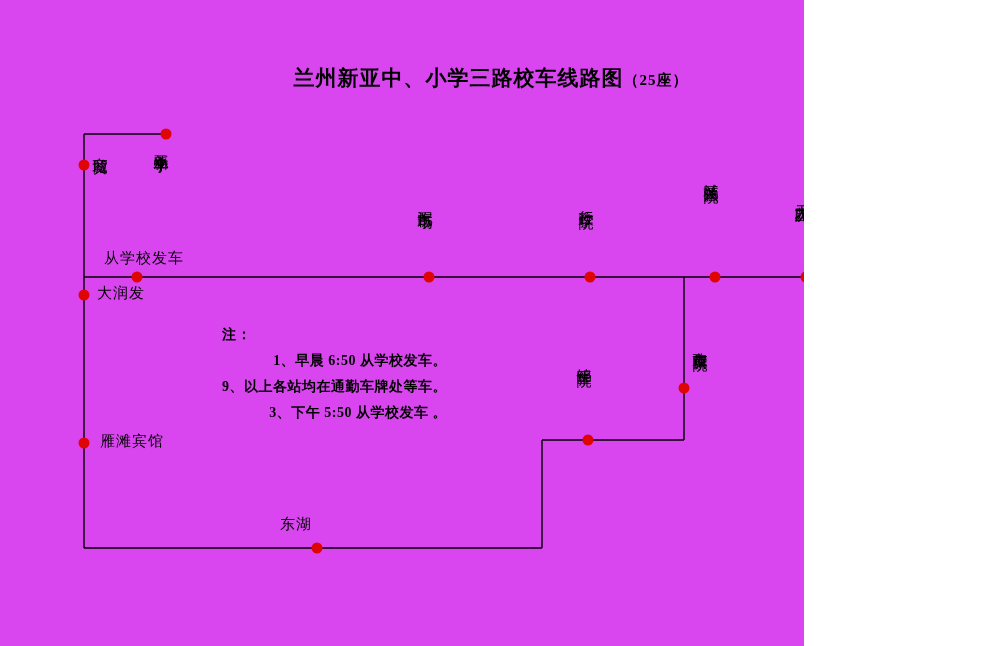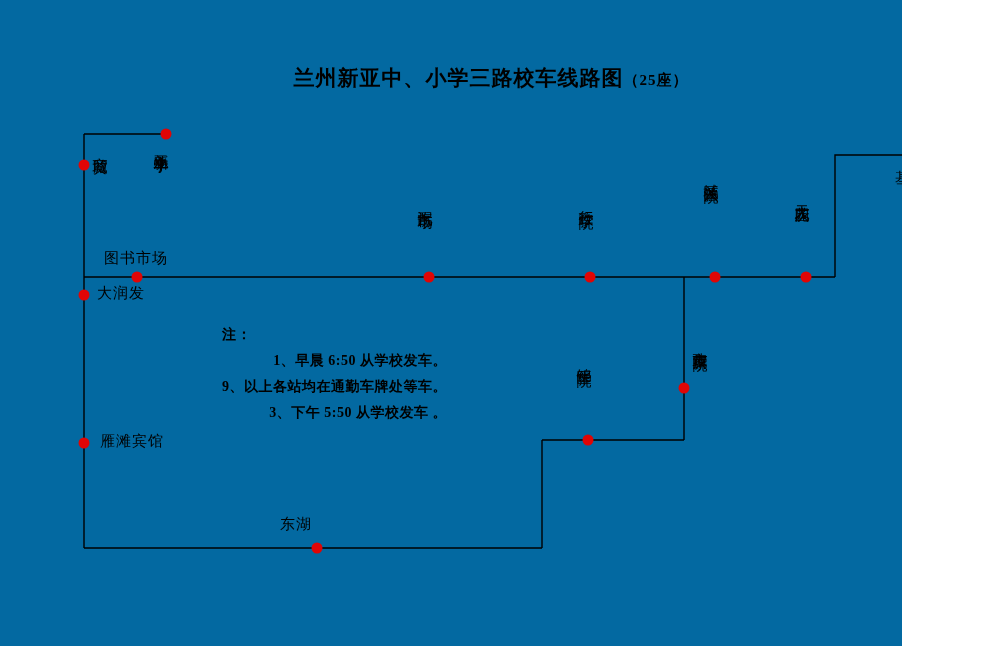--- a/index.html
+++ b/index.html
@@ -7,25 +7,24 @@
     margin: 0;
     padding: 0;
     background: #ffffff;
   }
   body {
     font-family: "Liberation Serif", "DejaVu Serif", serif;
     color: #000000;
   }
   #canvas {
     position: relative;
-    width: 896px;
+    width: 804px;
     height: 646px;
-    background: #0369a1;
+    background: #d946ef;
     overflow: hidden;
-    padding-left: 6px;
   }
   
   #title {
     position: absolute;
     left: 0;
     top: 64px;
     width: 982px;
     text-align: center;
     font-size: 21px;
     font-weight: bold;
@@ -125,21 +124,21 @@
   <div class="station-dot" style="left:715px; top:277px;"></div>
   <div class="station-dot" style="left:806px; top:277px;"></div>
   <div class="station-dot" style="left:912px; top:155px;"></div>
   <div class="station-dot" style="left:684px; top:388px;"></div>
   <div class="station-dot" style="left:588px; top:440px;"></div>
   <div class="station-dot" style="left:84px;  top:443px;"></div>
   <div class="station-dot" style="left:317px; top:548px;"></div>
 
   <div class="station-label label-vertical" style="left:153px; top:142px;">新亚中小学</div>
   <div class="station-label label-vertical" style="left:92px;  top:145px;">商贸城</div>
-  <div class="station-label label-horizontal" style="left:104px; top:251px;">图书市场</div>
+  <div class="station-label label-horizontal" style="left:104px; top:251px;">从学校发车</div>
   <div class="station-label label-horizontal" style="left:97px;  top:286px;">大润发</div>
   <div class="station-label label-vertical" style="left:417px; top:199px;">汽配市场</div>
   <div class="station-label label-vertical" style="left:578px; top:199px;">行政学院</div>
   <div class="station-label label-vertical" style="left:703px; top:172px;">城关区法院</div>
   <div class="station-label label-vertical" style="left:794px; top:193px;">天庆花园</div>
   <div class="station-label label-horizontal" style="left:895px; top:171px;">基业</div>
   <div class="station-label label-vertical" style="left:692px; top:340px;">市政家属院</div>
   <div class="station-label label-vertical" style="left:576px; top:357px;">锦华医院</div>
   <div class="station-label label-horizontal" style="left:100px;  top:434px;">雁滩宾馆</div>
   <div class="station-label label-horizontal" style="left:280px; top:517px;">东湖</div>

